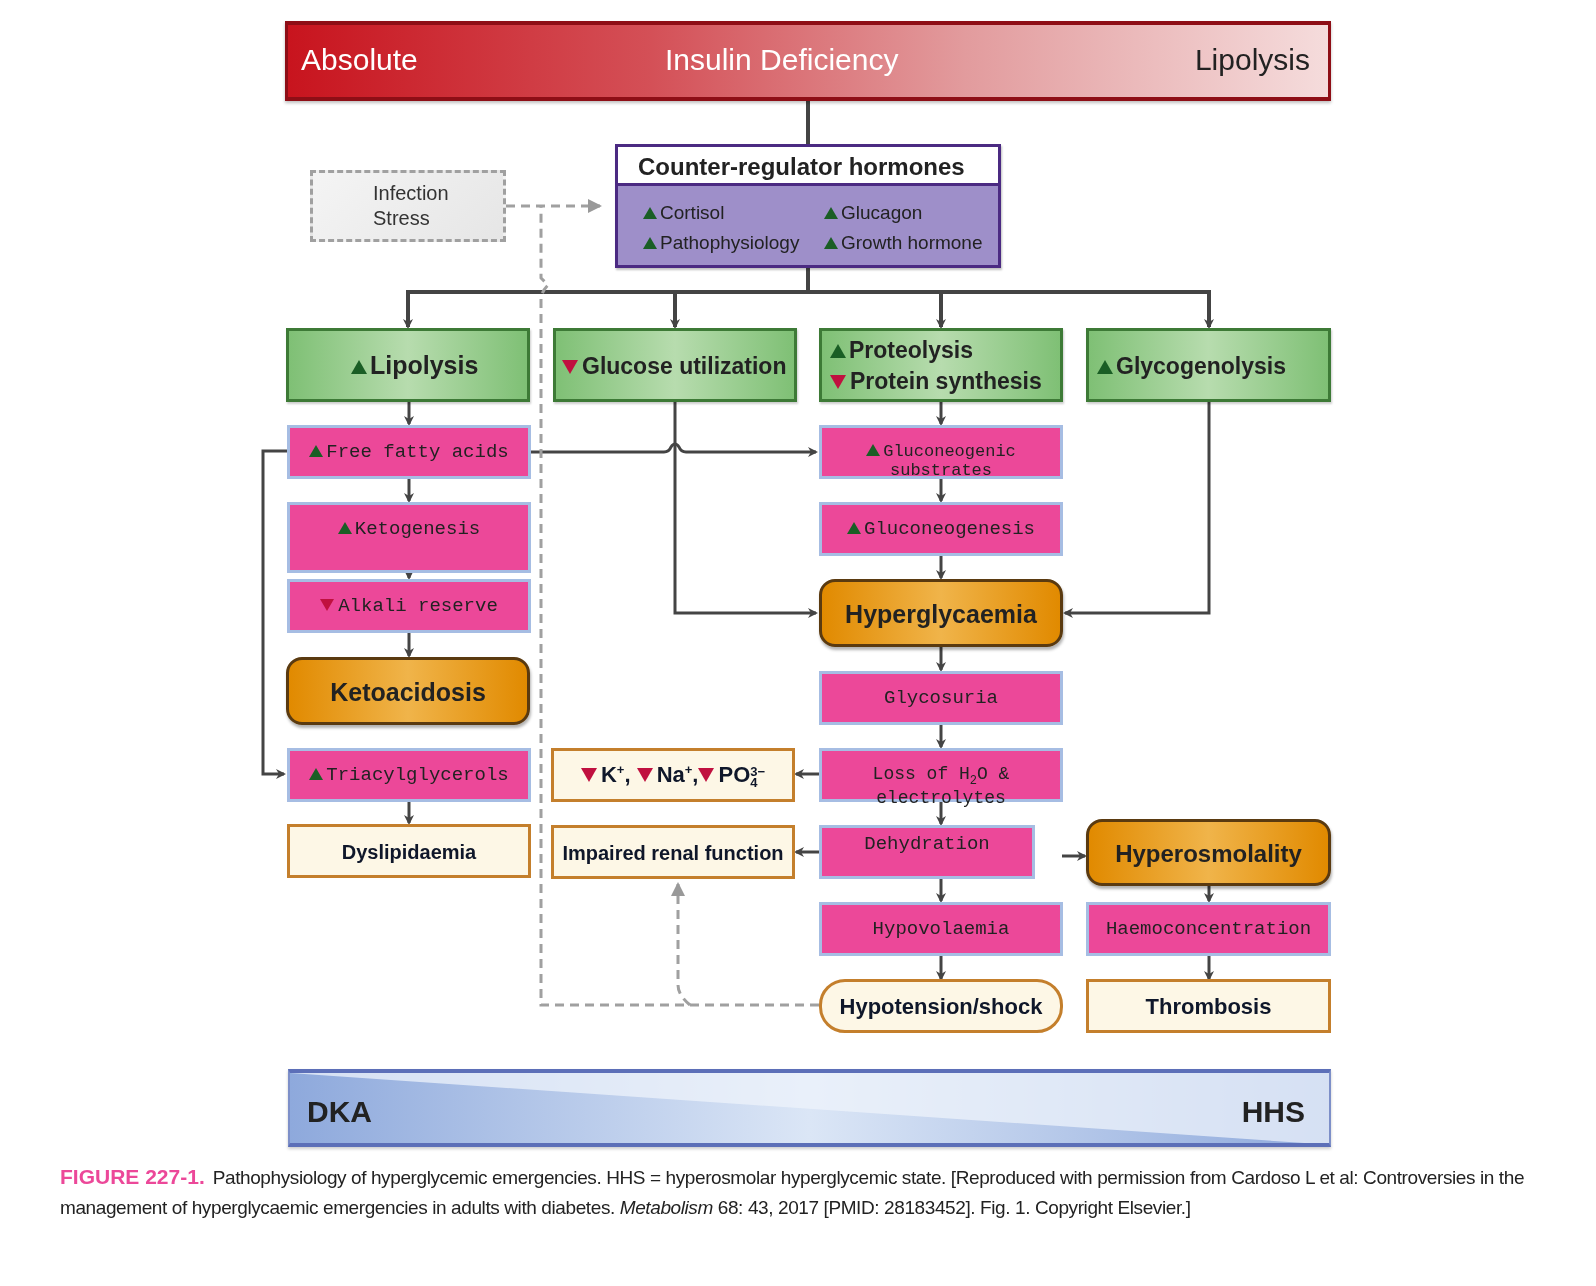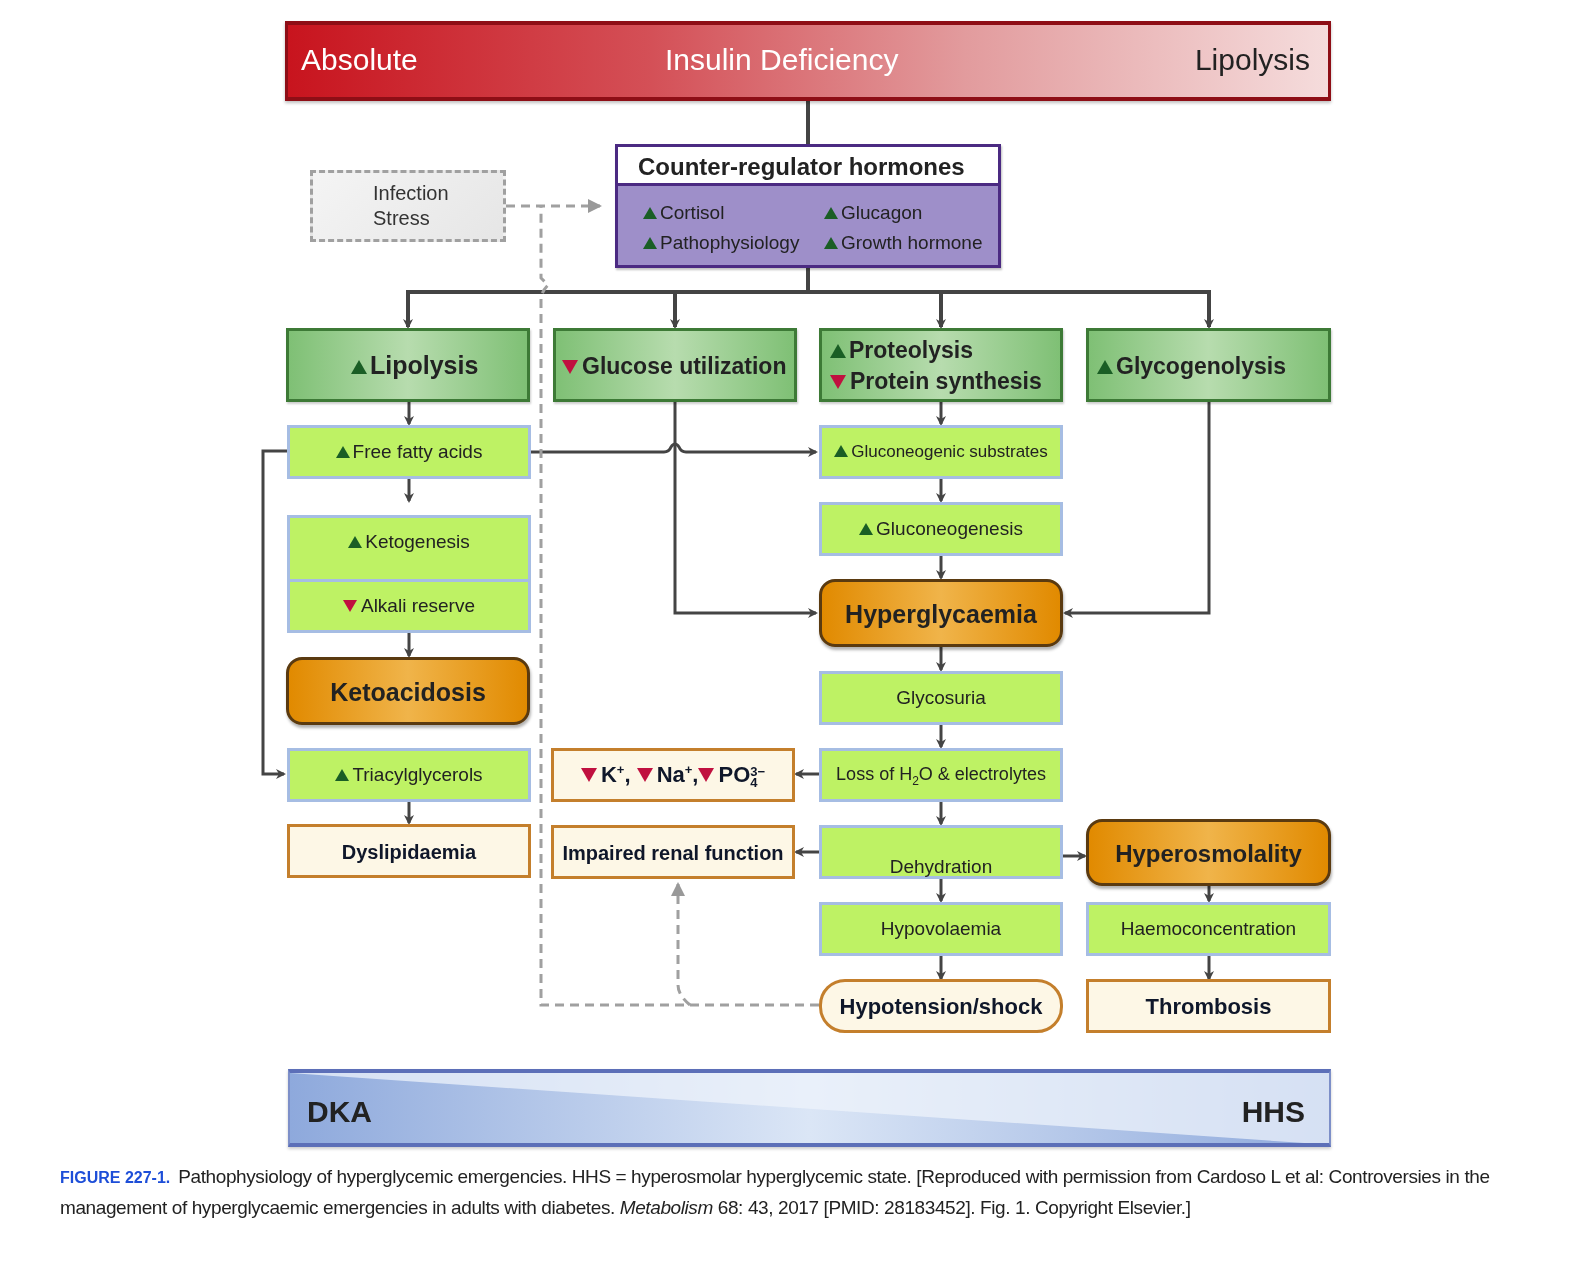--- a/index.html
+++ b/index.html
@@ -29,39 +29,39 @@
   .tri-up { display:inline-block; width:0; height:0; border-left:8px solid transparent; border-right:8px solid transparent; border-bottom:14px solid #1a5e25; margin-right:3px; vertical-align:baseline; }
   .tri-down { display:inline-block; width:0; height:0; border-left:8px solid transparent; border-right:8px solid transparent; border-top:14px solid #c0103f; margin-right:4px; vertical-align:baseline; }
   .tri-up.sm { border-left-width:7px; border-right-width:7px; border-bottom-width:12px; }
   .tri-down.sm { border-left-width:7px; border-right-width:7px; border-top-width:12px; }
 
   
   .green { background:linear-gradient(90deg,#7fc075 0%,#b7dcae 50%,#7fc075 100%); border:3px solid #3d7a36; font-weight:bold; font-size:25px; color:#222; box-shadow:1px 2px 2px rgba(0,0,0,0.2); }
   .green .t { position:absolute; white-space:nowrap; }
 
   
-  .blue { background:#bef264; border:3px solid #a6bde3; font-size:19px; color:#222; text-align:center; }
+  .blue { background:#ec4899; border:3px solid #a6bde3; font-size:19px; color:#222; text-align:center;font-family:Liberation Mono, monospace; }
 
   
   .orange { background:linear-gradient(90deg,#e18a00 0%,#f0b44a 50%,#e18a00 100%); border:3px solid #5a3a10; border-radius:16px; font-weight:bold; font-size:25px; color:#222; text-align:center; box-shadow:1px 3px 3px rgba(0,0,0,0.3); }
 
   
   .cream { background:#fdf7e6; border:3px solid #c47f2c; font-weight:bold; font-size:20px; color:#0f172a; text-align:center; }
 
   
   #dka-bar { left:288px; top:1069px; width:1043px; height:78px; border-top:4px solid #5c6fb8; border-bottom:4px solid #5c6fb8; border-left:2px solid #7d8fc8; border-right:2px solid #7d8fc8;
     background:linear-gradient(90deg,#8ea9dc,#dbe6f6 50%,#8ea9dc); overflow:hidden; box-shadow:0 2px 3px rgba(0,0,0,0.2); }
   #dka-bar svg { position:absolute; left:0; top:0; }
   #dka-bar .lbl { position:absolute; top:22px; font-weight:bold; font-size:30px; color:#222; }
   #lbl-dka { left:17px; }
   #lbl-hhs { right:24px; }
 
   
   #caption { left:60px; top:1162px; width:1480px; font-family:"Liberation Sans", sans-serif; font-size:19px; line-height:30px; color:#222; letter-spacing:-0.4px; }
-  #caption .fig { color:#1d4ed8; font-weight:bold; font-size:16px; margin-right:8px; letter-spacing:0; }
+  #caption .fig { color:#ec4899; font-weight:bold; font-size:21px; margin-right:8px; letter-spacing:0; }
   #caption em { font-style:italic; }
 </style>
 </head>
 <body>
 
 <svg id="wires" viewBox="0 0 1596 1286">
   <defs>
     <marker id="ah" markerWidth="10" markerHeight="10" refX="8" refY="5" orient="auto" markerUnits="userSpaceOnUse">
       <path d="M0,0 L10,5 L0,10 L3,5 Z" fill="#444"></path>
     </marker>
@@ -150,21 +150,21 @@
   <span class="t" style="left:8px; top:6px;"><span class="tri-up"></span><span>Proteolysis</span></span>
   <span class="t" style="left:8px; top:37px;"><span class="tri-down"></span><span>Protein synthesis</span></span>
 </div>
 <div class="abs green" style="left:1086px; top:328px; width:245px; height:74px; font-size:23px;">
   <span class="t" style="left:8px; top:22px;"><span class="tri-up"></span><span>Glycogenolysis</span></span>
 </div>
 
 <div class="abs blue" style="left:287px; top:425px; width:244px; height:54px; padding-top:13px;">
   <span class="tri-up sm"></span><span>Free fatty acids</span>
 </div>
-<div class="abs blue" style="left:287px; top:502px; width:244px; height:71px; padding-top:13px;margin-top:13px;">
+<div class="abs blue" style="left:287px; top:502px; width:244px; height:71px; padding-top:13px;">
   <span class="tri-up sm"></span><span>Ketogenesis</span>
 </div>
 <div class="abs blue" style="left:287px; top:579px; width:244px; height:54px; padding-top:13px;">
   <span class="tri-down sm"></span><span>Alkali reserve</span>
 </div>
 <div class="abs orange" style="left:286px; top:657px; width:244px; height:68px; padding-top:18px;">
   <span>Ketoacidosis</span>
 </div>
 <div class="abs blue" style="left:287px; top:748px; width:244px; height:54px; padding-top:13px;">
   <span class="tri-up sm"></span><span>Triacylglycerols</span>
@@ -189,21 +189,21 @@
 </div>
 <div class="abs orange" style="left:819px; top:579px; width:244px; height:68px; padding-top:18px;">
   <span>Hyperglycaemia</span>
 </div>
 <div class="abs blue" style="left:819px; top:671px; width:244px; height:54px; padding-top:13px;">
   <span>Glycosuria</span>
 </div>
 <div class="abs blue" style="left:819px; top:748px; width:244px; height:54px; padding-top:13px; font-size:18px;">
   <span>Loss of H</span><sub style="font-size:12px;">2</sub><span>O &amp; electrolytes</span>
 </div>
-<div class="abs blue" style="left:819px; top:825px; width:244px; height:54px; padding-top:28px;">
+<div class="abs blue" style="left:819px; top:825px; width:216px; height:54px; padding-top:5px;">
   <span>Dehydration</span>
 </div>
 <div class="abs blue" style="left:819px; top:902px; width:244px; height:54px; padding-top:13px;">
   <span>Hypovolaemia</span>
 </div>
 <div class="abs cream" style="left:819px; top:979px; width:244px; height:54px; padding-top:12px; font-size:22px;border-radius:26px;">
   <span>Hypotension/shock</span>
 </div>
 
 <div class="abs orange" style="left:1086px; top:819px; width:245px; height:67px; padding-top:18px; font-size:24px;">

